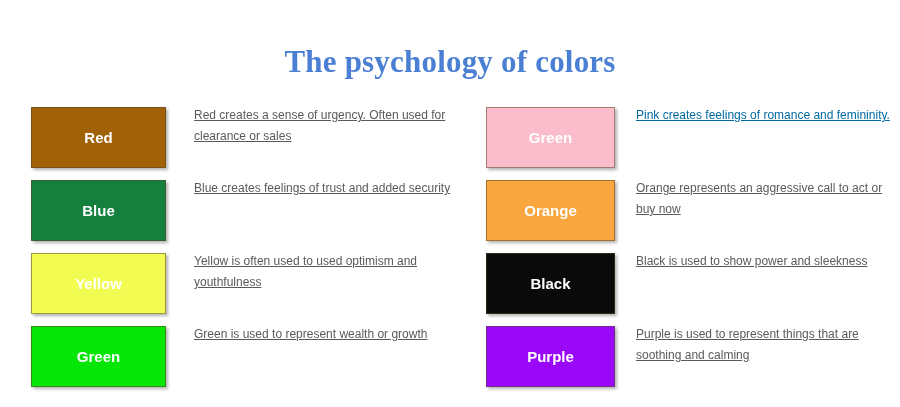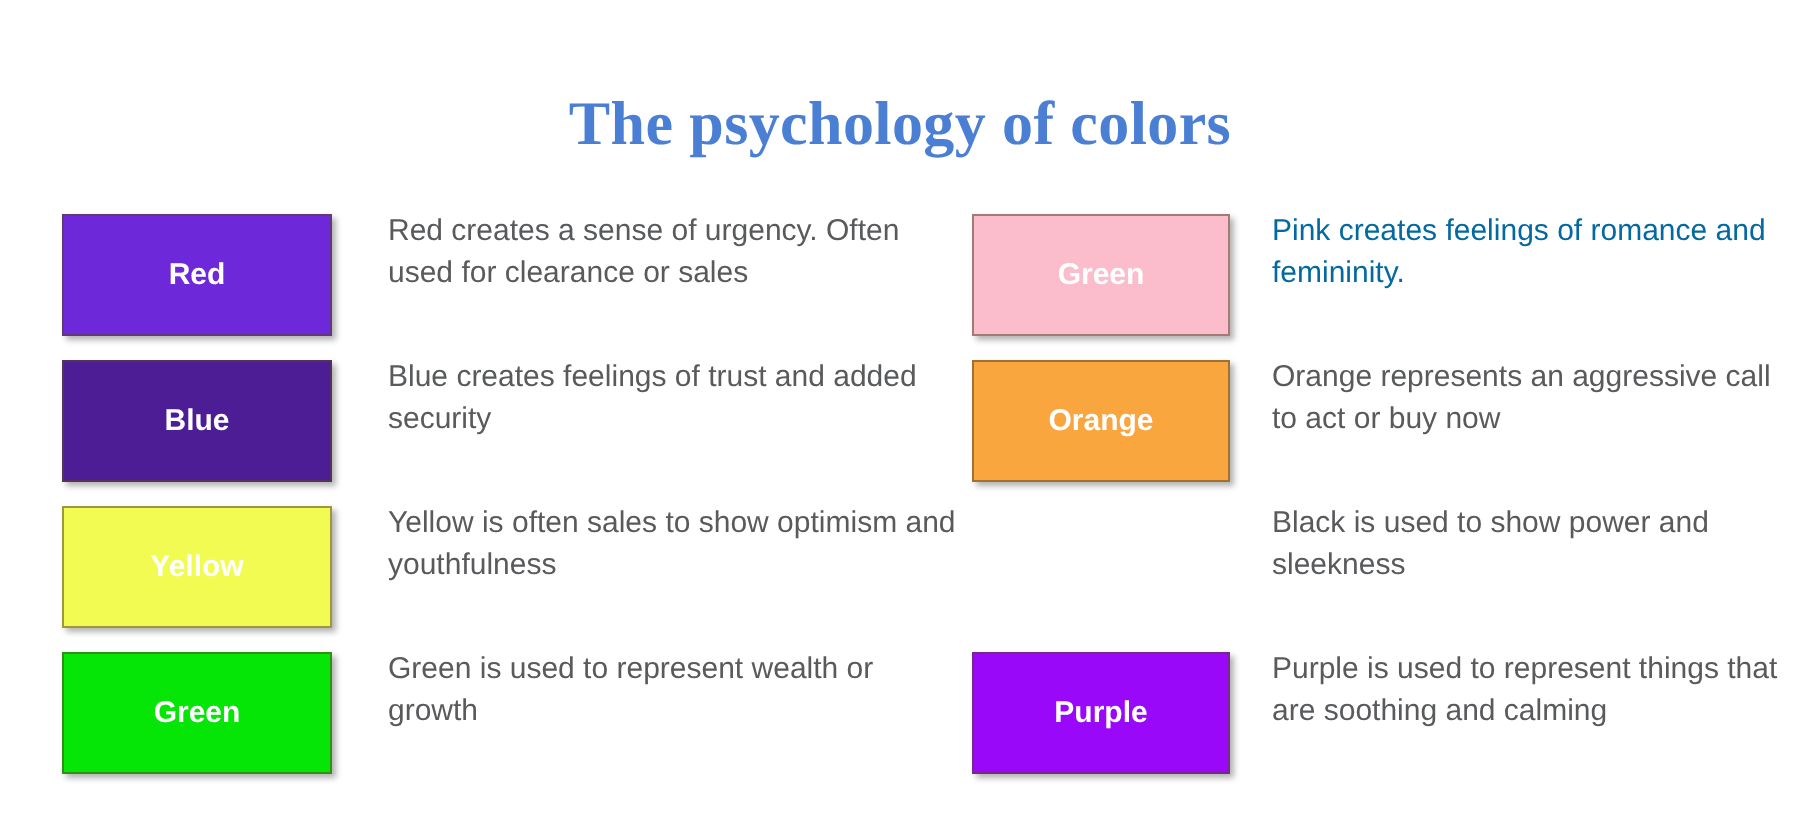--- a/index.html
+++ b/index.html
@@ -83,55 +83,56 @@
     color: #ffffff;
     text-align: center;
     line-height: 1;
     user-select: none;
   }
 
   .desc {
     position: absolute;
     top: -2px;
     font-family: "Liberation Sans", sans-serif;
-    font-size: 15px;
+    font-size: 12px;
     line-height: 21px;
     color: #595a5c;
+    text-decoration: underline;
   }
   #col-left  .desc { left: 163px; width: 286px; }
   #col-right .desc { left: 150px; width: 254px; }
 </style>
 </head>
 <body>
 
 <div id="slide" style="background: rgb(255, 255, 255);">
 
   <div id="title" style="color: rgb(74, 127, 212);">The psychology of colors</div>
 
   <div id="col-left" class="column">
 
     <div class="color-row">
-      <div class="swatch" style="background-color: #6d28d9;">
+      <div class="swatch" style="background-color: #a16207;">
         <span class="swatch-label" style="color: rgb(255, 255, 255);">Red</span>
       </div>
       <div class="desc" style="color: rgb(89, 90, 92);">Red creates a sense of urgency. Often used for clearance or sales</div>
     </div>
 
     <div class="color-row">
-      <div class="swatch" style="background-color: #4c1d95;">
+      <div class="swatch" style="background-color: #15803d;">
         <span class="swatch-label" style="color: rgb(255, 255, 255);">Blue</span>
       </div>
       <div class="desc" style="color: rgb(89, 90, 92);">Blue creates feelings of trust and added security</div>
     </div>
 
     <div class="color-row">
       <div class="swatch" style="background-color: rgb(242, 251, 82);">
         <span class="swatch-label" style="color: rgb(255, 255, 255);">Yellow</span>
       </div>
-      <div class="desc" style="color: rgb(89, 90, 92);">Yellow is often sales to show optimism and youthfulness</div>
+      <div class="desc" style="color: rgb(89, 90, 92);">Yellow is often used to used optimism and youthfulness</div>
     </div>
 
     <div class="color-row">
       <div class="swatch" style="background-color: rgb(6, 230, 6);">
         <span class="swatch-label" style="color: rgb(255, 255, 255);">Green</span>
       </div>
       <div class="desc" style="color: rgb(89, 90, 92);">Green is used to represent wealth or growth</div>
     </div>
 
   </div>
@@ -146,20 +147,23 @@
     </div>
 
     <div class="color-row">
       <div class="swatch" style="background-color: rgb(250, 166, 63);">
         <span class="swatch-label" style="color: rgb(255, 255, 255);">Orange</span>
       </div>
       <div class="desc" style="color: rgb(89, 90, 92);">Orange represents an aggressive call to act or buy now</div>
     </div>
 
     <div class="color-row">
+      <div class="swatch" style="background-color: rgb(10, 10, 10);">
+        <span class="swatch-label" style="color: rgb(255, 255, 255);">Black</span>
+      </div>
       <div class="desc" style="color: rgb(89, 90, 92);">Black is used to show power and sleekness</div>
     </div>
 
     <div class="color-row">
       <div class="swatch" style="background-color: rgb(154, 8, 250);">
         <span class="swatch-label" style="color: rgb(255, 255, 255);">Purple</span>
       </div>
       <div class="desc" style="color: rgb(89, 90, 92);">Purple is used to represent things that are soothing and calming</div>
     </div>
 

